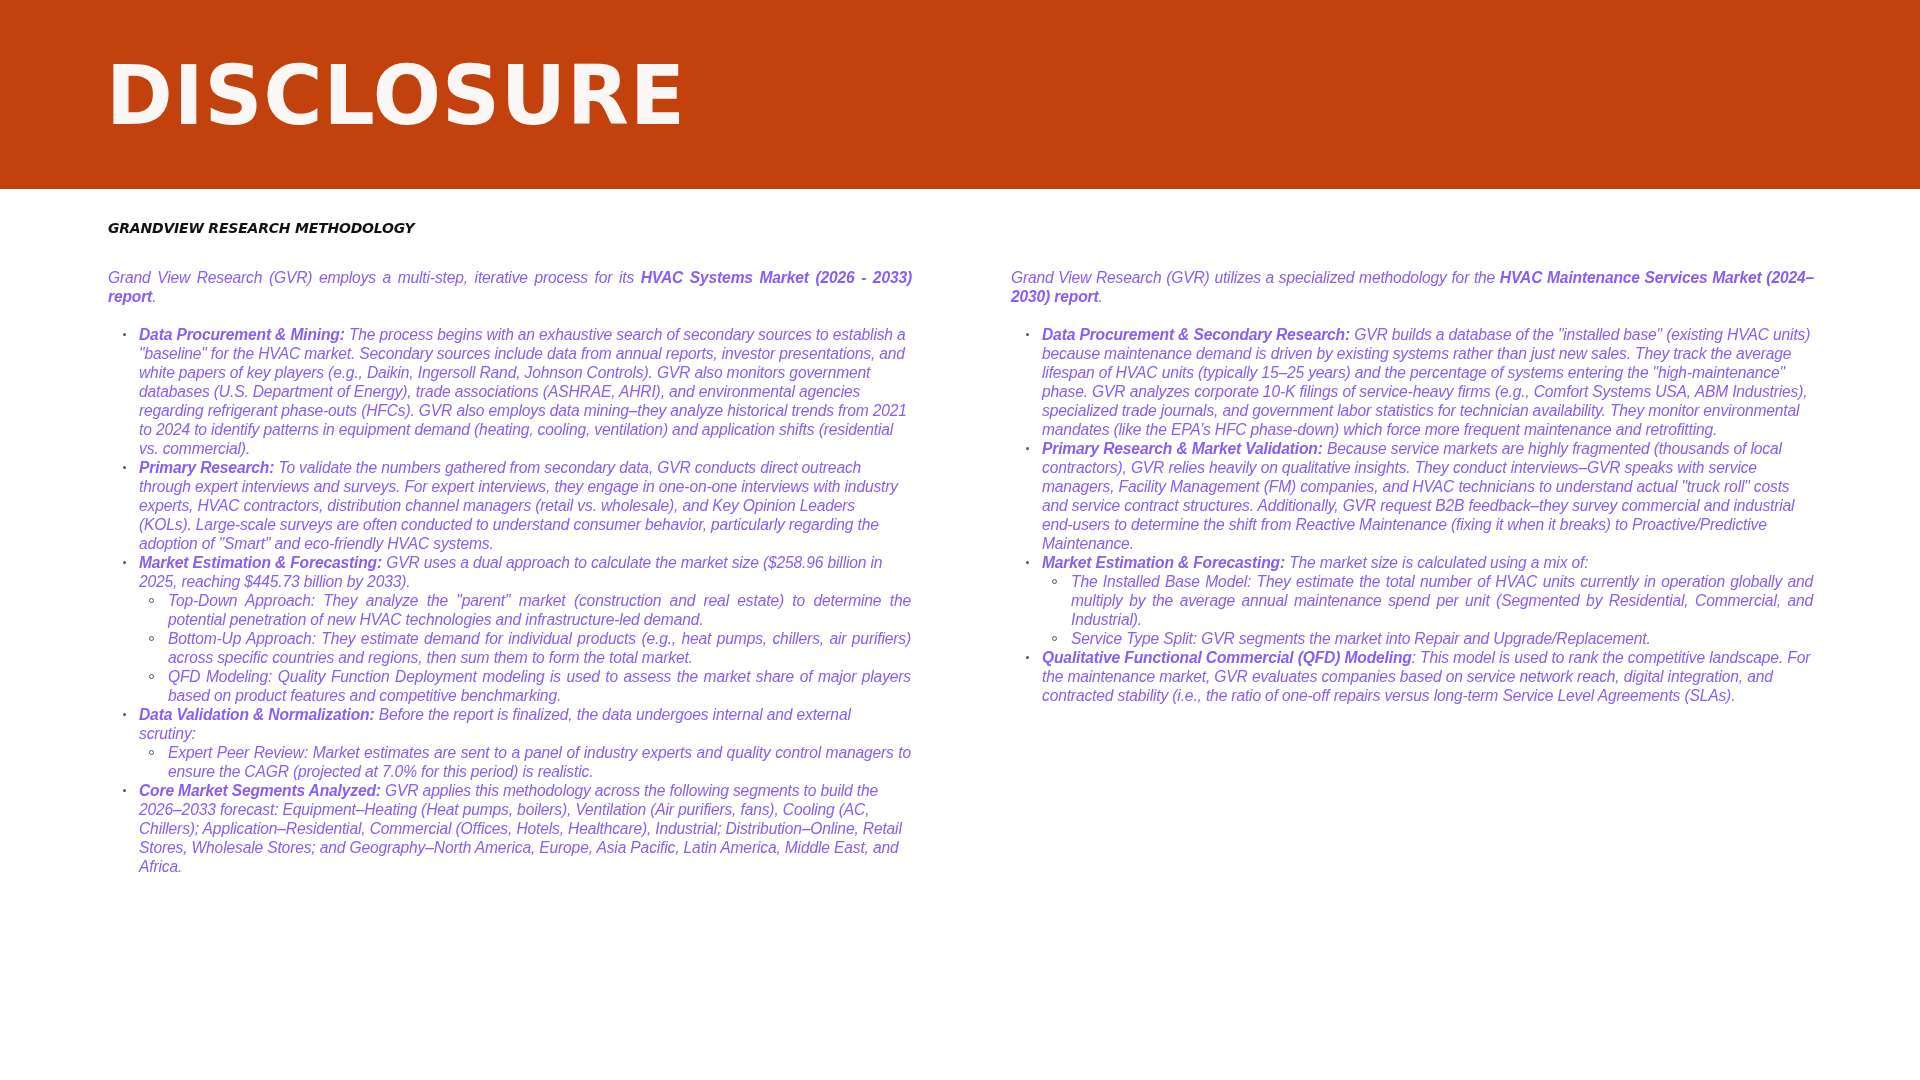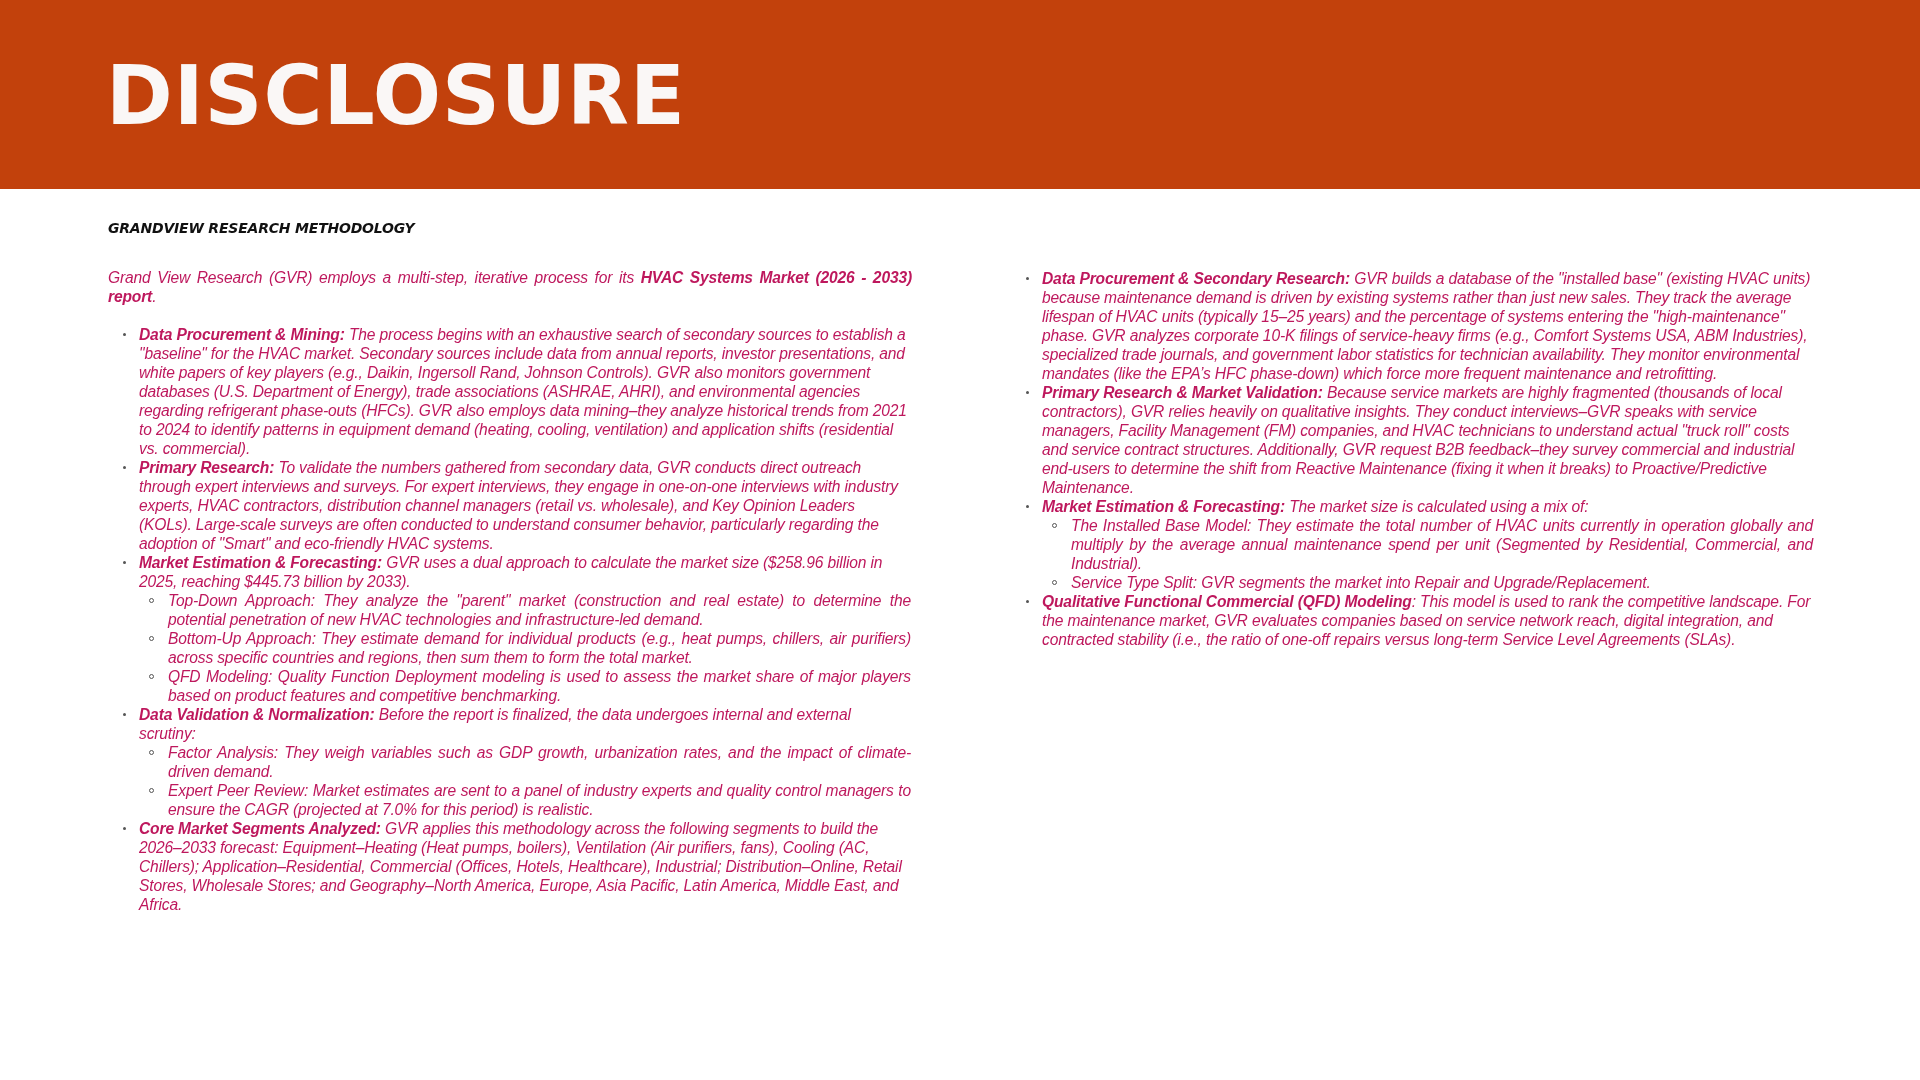--- a/index.html
+++ b/index.html
@@ -44,21 +44,21 @@
       font-weight: bold;
       font-style: italic;
       font-size: 14px;
       letter-spacing: -0.2px;
       color: #111111;
     }
     .col {
       position: absolute;
       top: 268px;
       width: 804px;
-      color: #be185d;
+      color: #8b5cf6;
       font-style: italic;
       font-size: 15.6px;
       line-height: 19px;
       letter-spacing: -0.15px;
     }
     .col-left { left: 108px; }
     .col-right { left: 1011px; width: 803px; }
     .intro {
       margin: 0 0 19px 0;
       text-align: justify;
@@ -126,31 +126,31 @@
       <span class="item-title">Market Estimation &amp; Forecasting:</span><span> GVR uses a dual approach to calculate the market size ($258.96 billion in 2025, reaching $445.73 billion by 2033).</span>
       <ul class="sub-list">
         <li>Top-Down Approach: They analyze the "parent" market (construction and real estate) to determine the potential penetration of new HVAC technologies and infrastructure-led demand.</li>
         <li>Bottom-Up Approach: They estimate demand for individual products (e.g., heat pumps, chillers, air purifiers) across specific countries and regions, then sum them to form the total market.</li>
         <li>QFD Modeling: Quality Function Deployment modeling is used to assess the market share of major players based on product features and competitive benchmarking.</li>
       </ul>
     </li>
     <li>
       <span class="item-title">Data Validation &amp; Normalization:</span><span> Before the report is finalized, the data undergoes internal and external scrutiny:</span>
       <ul class="sub-list">
-        <li>Factor Analysis: They weigh variables such as GDP growth, urbanization rates, and the impact of climate-driven demand.</li>
         <li>Expert Peer Review: Market estimates are sent to a panel of industry experts and quality control managers to ensure the CAGR (projected at 7.0% for this period) is realistic.</li>
       </ul>
     </li>
     <li>
       <span class="item-title">Core Market Segments Analyzed:</span><span> GVR applies this methodology across the following segments to build the 2026–2033 forecast: Equipment–Heating (Heat pumps, boilers), Ventilation (Air purifiers, fans), Cooling (AC, Chillers); Application–Residential, Commercial (Offices, Hotels, Healthcare), Industrial; Distribution–Online, Retail Stores, Wholesale Stores; and Geography–North America, Europe, Asia Pacific, Latin America, Middle East, and Africa.</span>
     </li>
   </ul>
 </div>
 
 <div class="col col-right">
+  <p class="intro"><span>Grand View Research (GVR) utilizes a specialized methodology for the </span><b>HVAC Maintenance Services Market (2024–2030) report</b><span>.</span></p>
   <ul class="main-list">
     <li>
       <span class="item-title">Data Procurement &amp; Secondary Research:</span><span> GVR builds a database of the "installed base" (existing HVAC units) because maintenance demand is driven by existing systems rather than just new sales. They track the average lifespan of HVAC units (typically 15–25 years) and the percentage of systems entering the "high-maintenance" phase. GVR analyzes corporate 10-K filings of service-heavy firms (e.g., Comfort Systems USA, ABM Industries), specialized trade journals, and government labor statistics for technician availability. They monitor environmental mandates (like the EPA’s HFC phase-down) which force more frequent maintenance and retrofitting.</span>
     </li>
     <li>
       <span class="item-title">Primary Research &amp; Market Validation:</span><span> Because service markets are highly fragmented (thousands of local contractors), GVR relies heavily on qualitative insights. They conduct interviews–GVR speaks with service managers, Facility Management (FM) companies, and HVAC technicians to understand actual "truck roll" costs and service contract structures. Additionally, GVR request B2B feedback–they survey commercial and industrial end-users to determine the shift from Reactive Maintenance (fixing it when it breaks) to Proactive/Predictive Maintenance.</span>
     </li>
     <li>
       <span class="item-title">Market Estimation &amp; Forecasting:</span><span> The market size is calculated using a mix of:</span>
       <ul class="sub-list">

